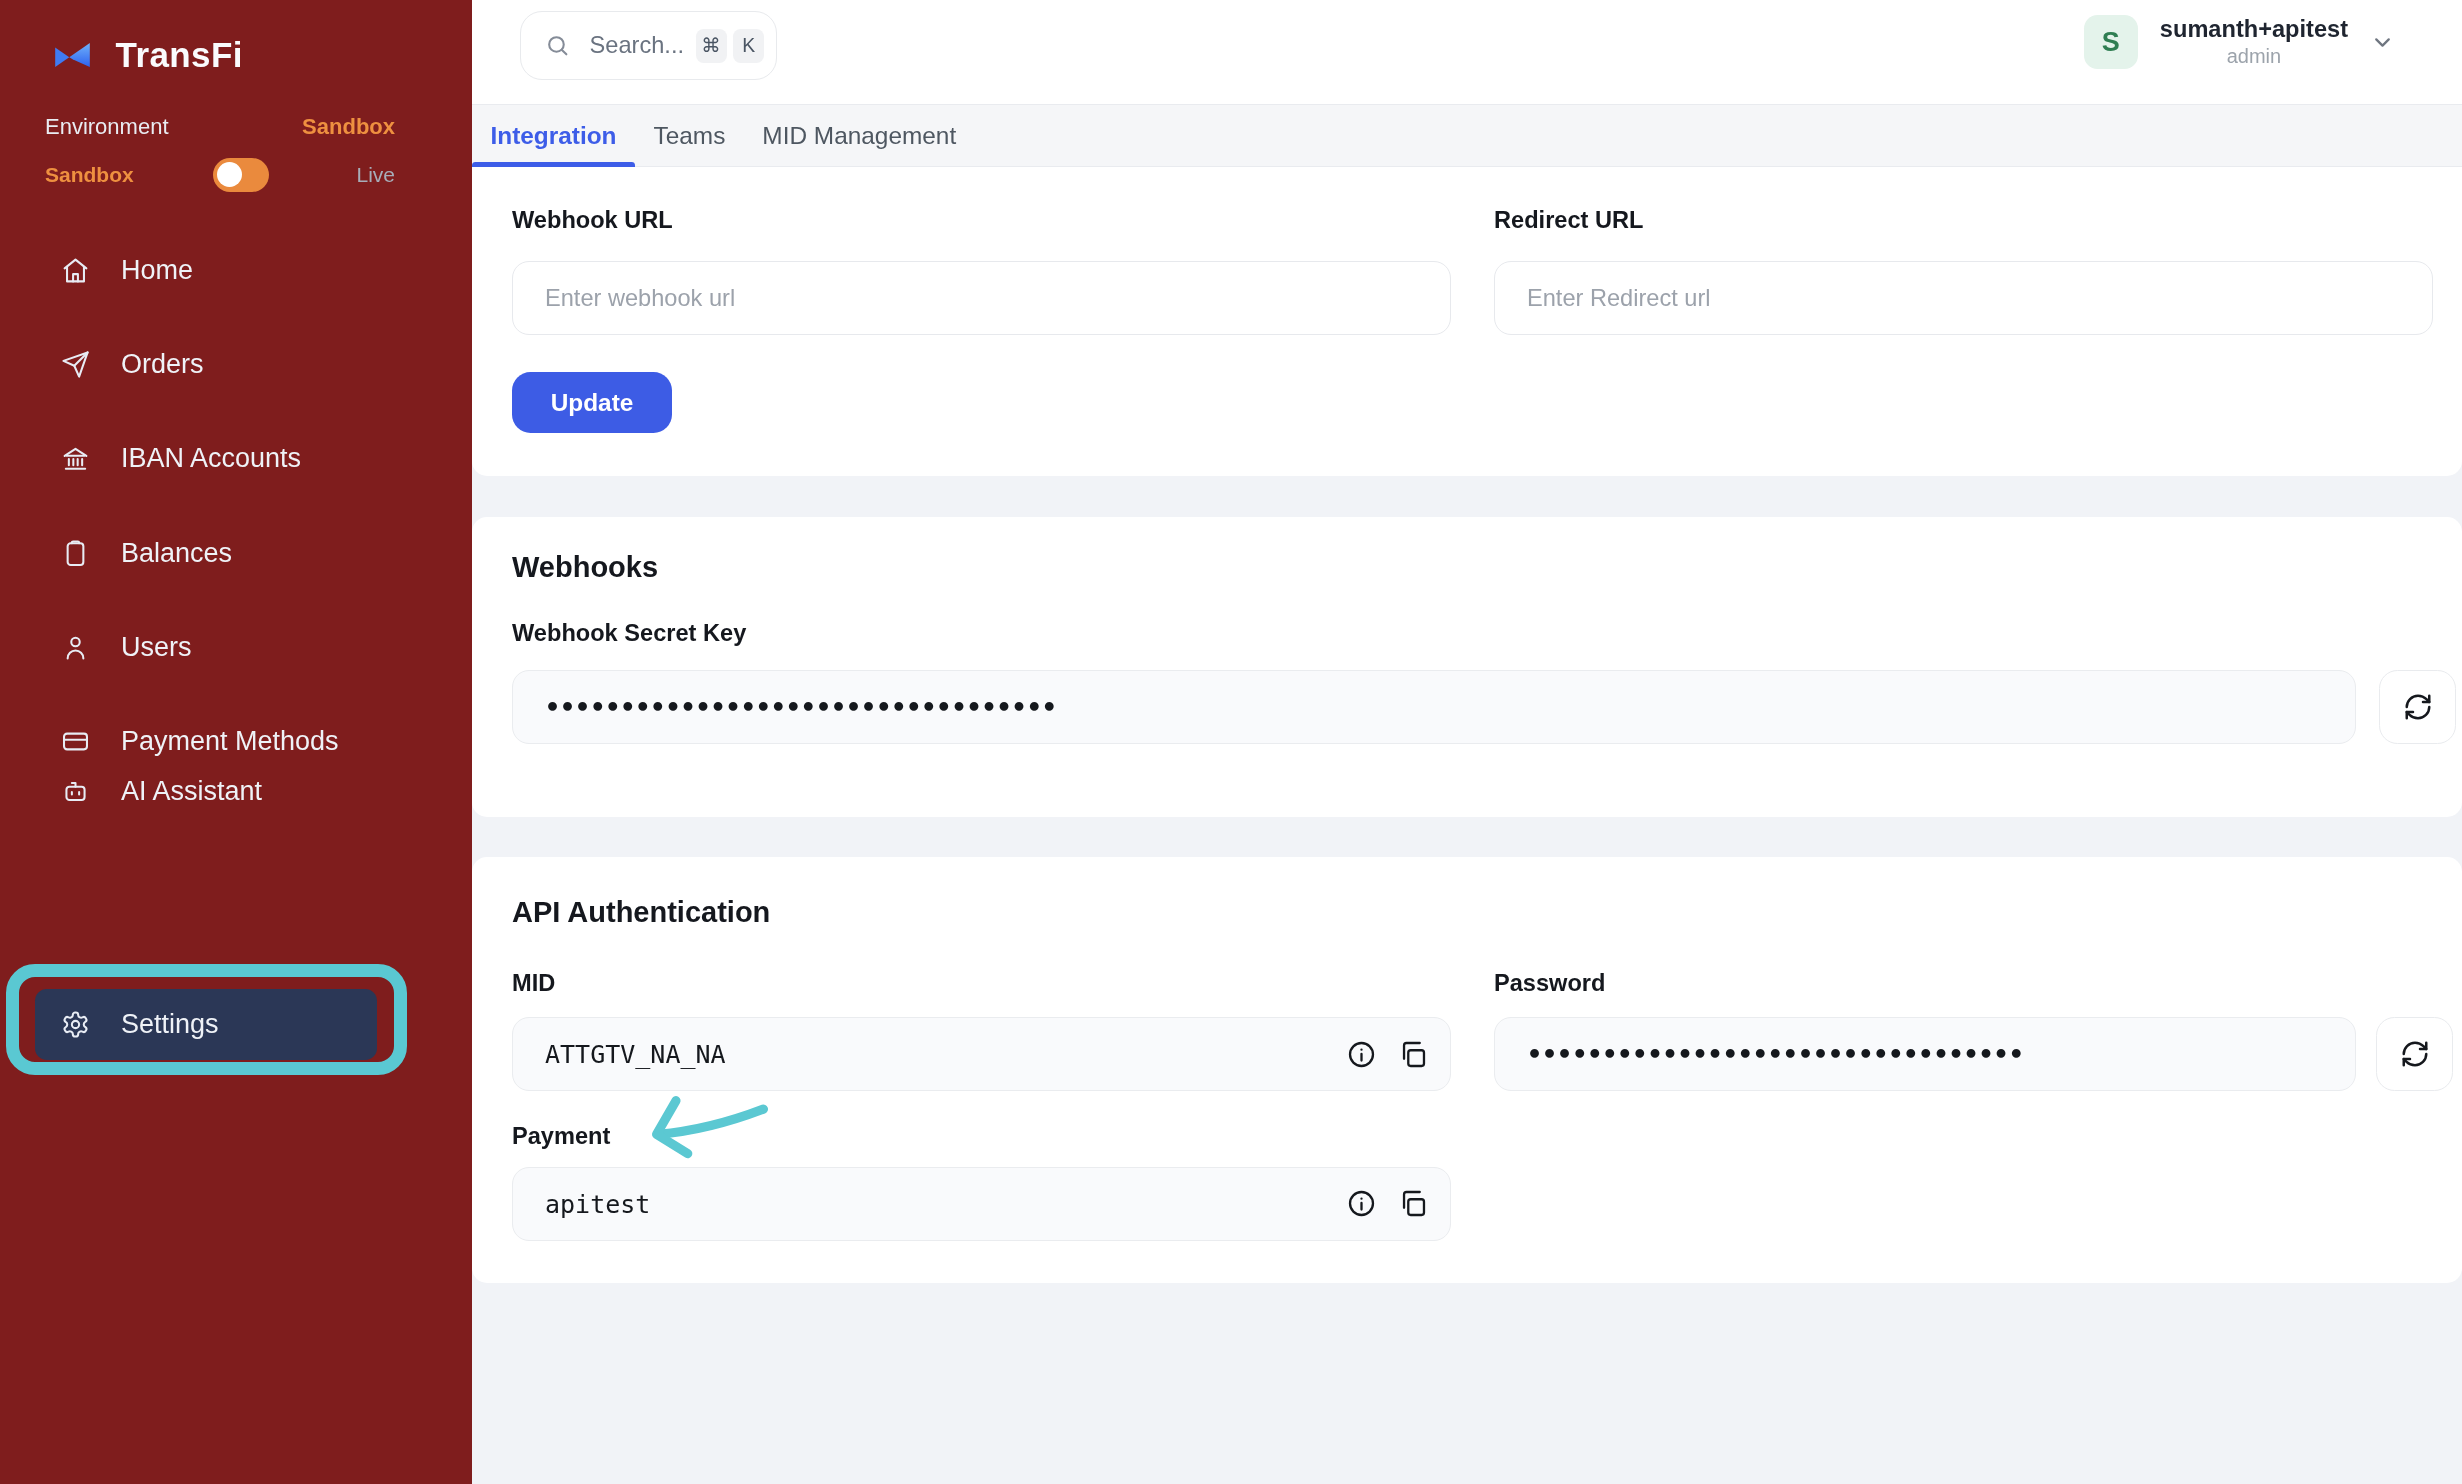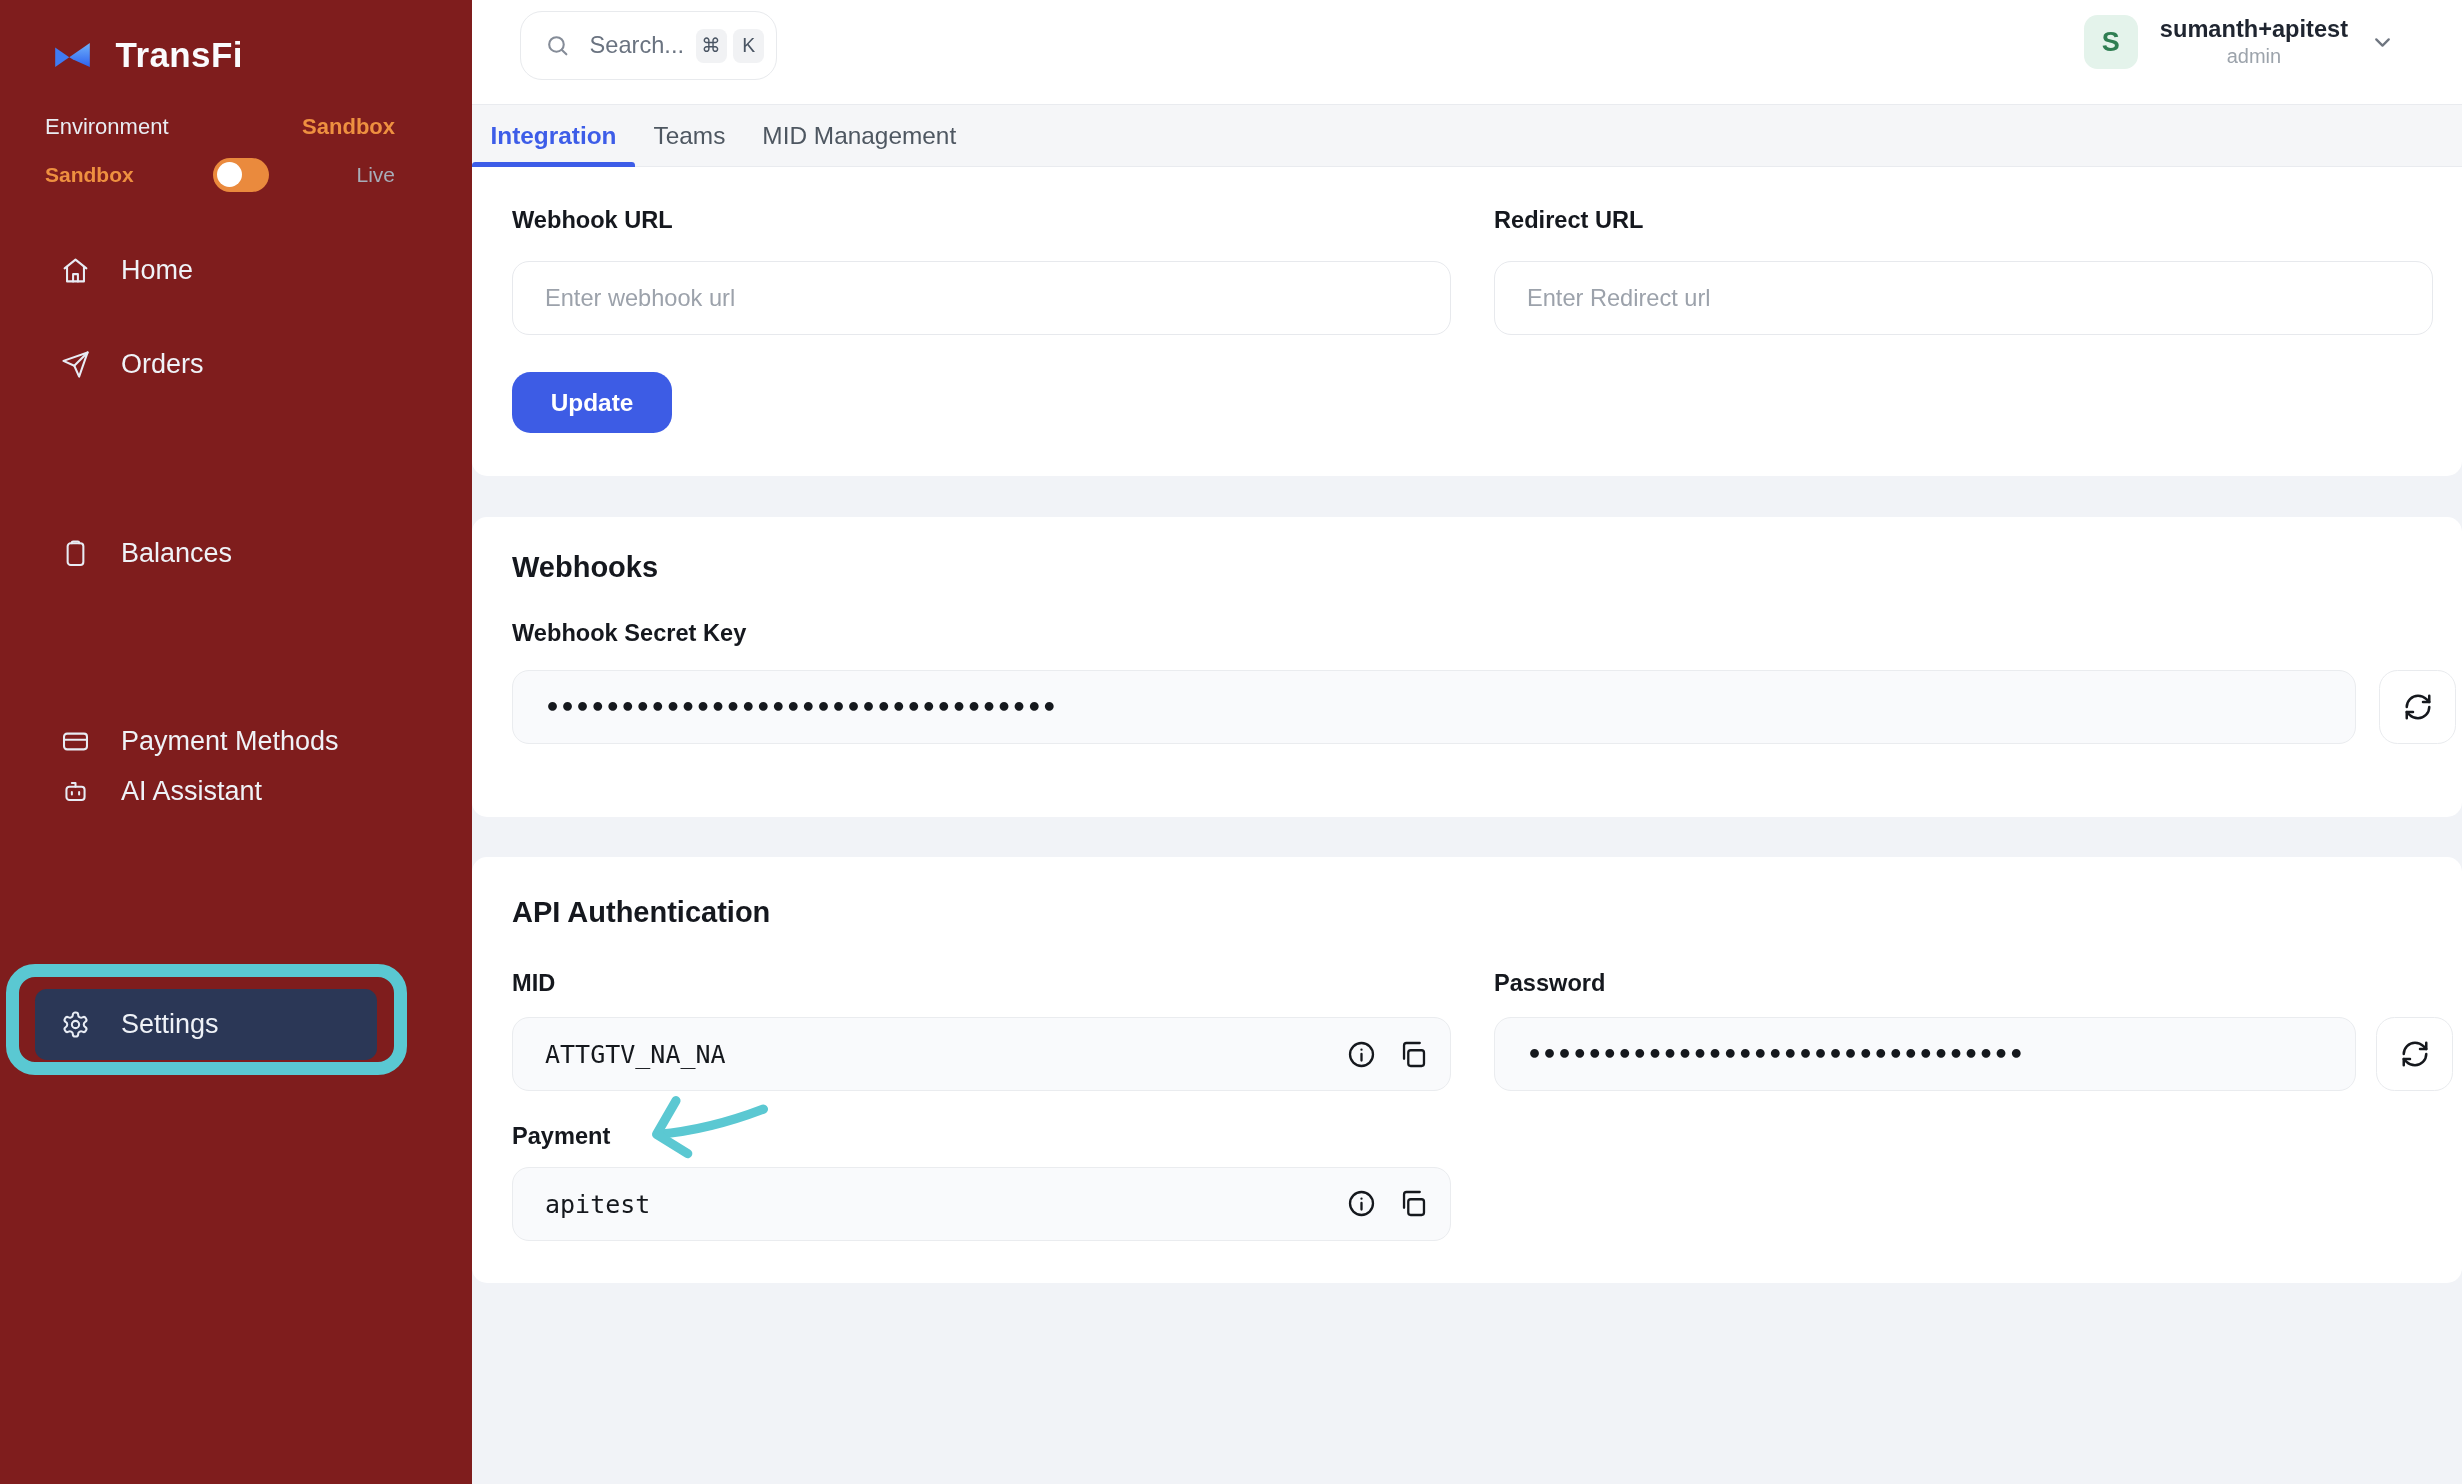--- a/index.html
+++ b/index.html
@@ -98,26 +98,45 @@
       </svg>
     <span class="nav-label">Home</span>
   </div>
   <div class="nav-item" style="top:329px">
     <svg viewBox="0 0 24 24">
         <path d="M22 2L11 13"></path>
         <path d="M22 2l-7 20-4-9-9-4z"></path>
       </svg>
     <span class="nav-label">Orders</span>
   </div>
+  <div class="nav-item" style="top:423px">
+    <svg viewBox="0 0 24 24">
+        <path d="M3 9.8L12 4l9 5.8"></path>
+        <path d="M4.5 9.8h15"></path>
+        <path d="M6.5 12.5v5"></path>
+        <path d="M10.2 12.5v5"></path>
+        <path d="M13.8 12.5v5"></path>
+        <path d="M17.5 12.5v5"></path>
+        <path d="M4 20.5h16"></path>
+      </svg>
+    <span class="nav-label">IBAN Accounts</span>
+  </div>
   <div class="nav-item" style="top:518px">
     <svg viewBox="0 0 24 24">
         <rect x="5.5" y="3.5" width="13" height="18" rx="2.5"></rect>
         <path d="M9 3.5V3a1 1 0 0 1 1-1h4a1 1 0 0 1 1 1v.5"></path>
       </svg>
     <span class="nav-label">Balances</span>
+  </div>
+  <div class="nav-item" style="top:612px">
+    <svg viewBox="0 0 24 24">
+        <circle cx="12" cy="7.5" r="3.5"></circle>
+        <path d="M5.5 21a6.5 6.5 0 0 1 13 0"></path>
+      </svg>
+    <span class="nav-label">Users</span>
   </div>
   <div class="nav-item" style="top:706px">
     <svg viewBox="0 0 24 24">
         <rect x="2.5" y="5.5" width="19" height="13" rx="2.5"></rect>
         <path d="M2.5 10.5h19"></path>
       </svg>
     <span class="nav-label">Payment Methods</span>
   </div>
   <div class="nav-item" style="top:756px">
     <svg viewBox="0 0 24 24">

